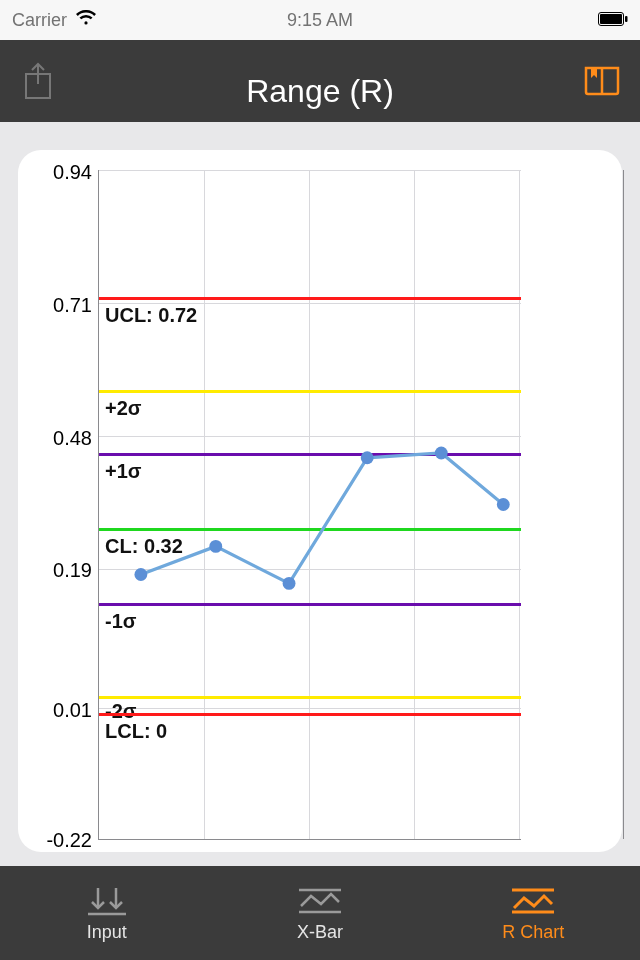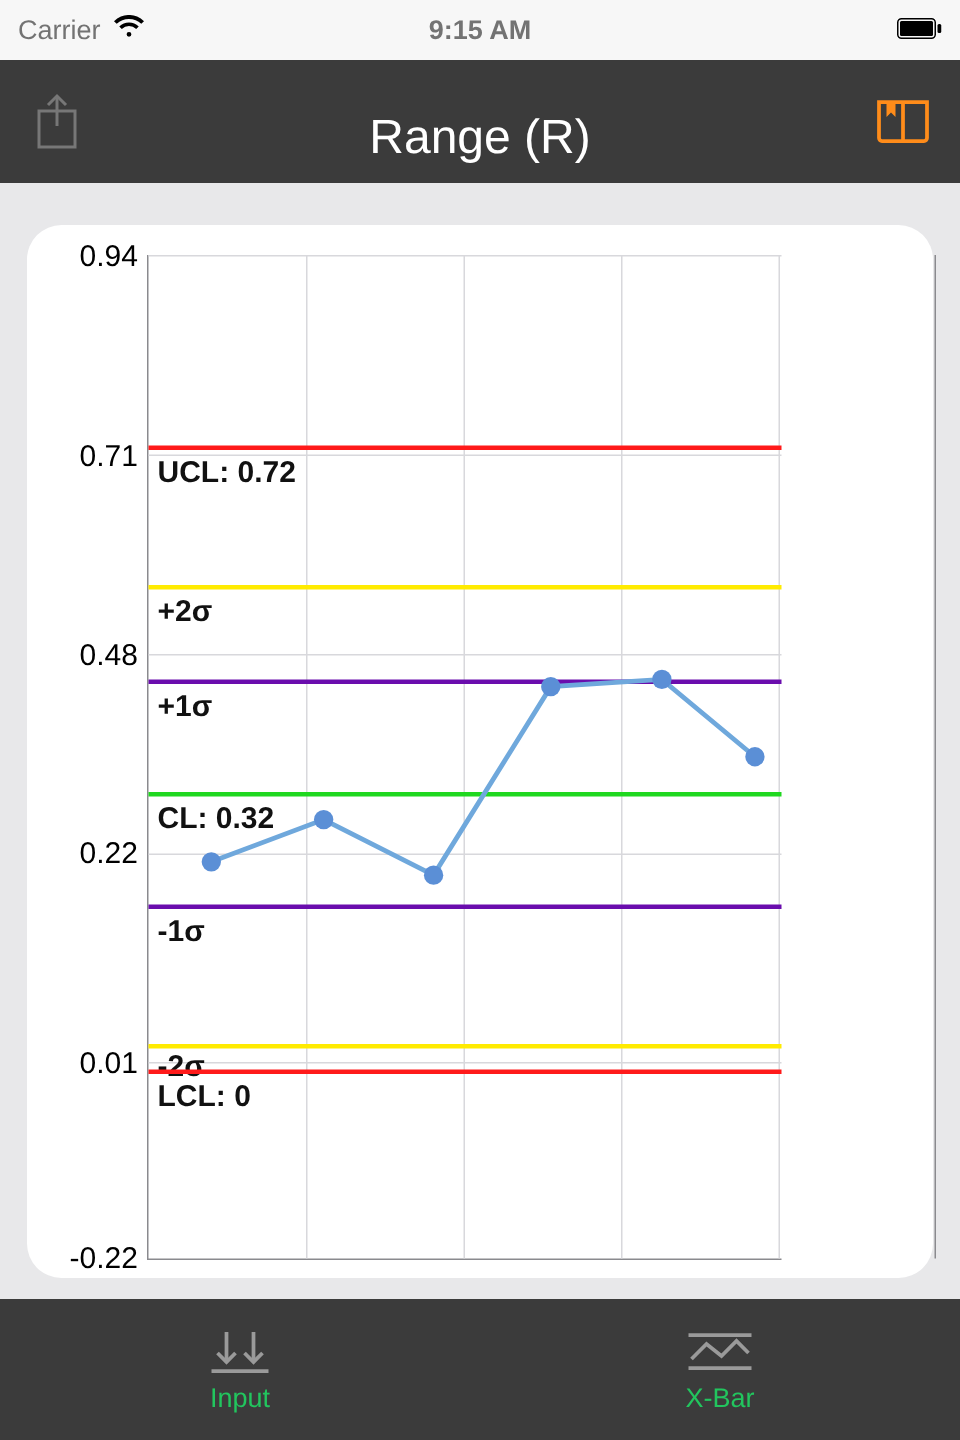--- a/index.html
+++ b/index.html
@@ -1,42 +1,42 @@
 <!DOCTYPE html>
 <html><head>
 <meta charset="utf-8">
 <style>
   * { box-sizing: border-box; margin: 0; padding: 0; }
   html, body { width: 640px; height: 960px; overflow: hidden; font-family: -apple-system, "Helvetica Neue", Arial, sans-serif; background: #e8e8ea; }
 
   
   .status-bar { height: 40px; background: #f7f7f7; display: flex; align-items: center; justify-content: space-between; padding: 0 12px; font-size: 18px; font-weight: 500; color: #737373; }
   .status-left, .status-right { display: flex; align-items: center; gap: 8px; }
-  .status-center { position: absolute; left: 50%; transform: translateX(-50%); font-weight: 700; }
+  .status-center { position: absolute; left: 50%; transform: translateX(-50%); font-weight: 400; }
   .wifi-icon, .battery-icon { display: inline-block; }
 
   
   .nav-bar { height: 82px; background: #3b3b3b; display: flex; align-items: center; justify-content: space-between; padding: 0 18px; }
   .nav-title { color: #fff; font-size: 32px; font-weight: 400; position: absolute; left: 50%; transform: translateX(-50%); margin-top: 20px; }
   .nav-icon { width: 40px; height: 40px; display: flex; align-items: center; justify-content: center; }
 
   
   .chart-wrap { position: absolute; top: 150px; left: 18px; width: 604px; height: 702px; background: #fff; border-radius: 23px; }
   .y-axis { position: absolute; left: 0; top: 0; width: 80px; height: 100%; }
   .y-tick { position: absolute; right: 6px; font-size: 20px; color: #000; transform: translateY(-50%); }
   .plot { position: absolute; left: 80px; top: 20px; width: 423px; height: 670px; border-left: 1.5px solid #8a8a8e; border-bottom: 1.5px solid #8a8a8e; }
   .grid-h { position: absolute; left: 0; width: 100%; border-top: 1px solid #d8d8dc; }
   .grid-v { position: absolute; top: 0; height: 100%; border-left: 1px solid #d8d8dc; }
   .limit-line { position: absolute; left: 0; width: 100%; height: 3px; }
   .limit-label { position: absolute; left: 6px; font-size: 20px; font-weight: 600; color: #111; }
   svg.series { position: absolute; left: 0; top: 0; width: 100%; height: 100%; overflow: visible; }
 
   
   .tab-bar { position: absolute; bottom: 0; left: 0; width: 100%; height: 94px; background: #3b3b3b; display: flex; }
-  .tab { flex: 1; display: flex; flex-direction: column; align-items: center; justify-content: center; gap: 4px; color: #22c55e; font-size: 18px; }
+  .tab { flex: 1; display: flex; flex-direction: column; align-items: center; justify-content: center; gap: 4px; color: #e5e5e5; font-size: 18px; }
   .tab.active { color: #ff8c1a; }
   .tab-icon { width: 46px; height: 34px; display: flex; align-items: center; justify-content: center; }
 </style>
 </head>
 <body>
 
 <div class="status-bar">
   <div class="status-left">
     <span>Carrier</span>
     <span class="wifi-icon">
@@ -73,21 +73,21 @@
       <path d="M9 2 v10 l-3-3 -3 3 V2" fill="#ff8c1a" stroke="none" transform="translate(4,0)"></path>
     </svg>
   </div>
 </div>
 
 <div class="chart-wrap">
   <div class="y-axis">
     <div class="y-tick" style="top:22px">0.94</div>
     <div class="y-tick" style="top:155px">0.71</div>
     <div class="y-tick" style="top:288px">0.48</div>
-    <div class="y-tick" style="top:420px">0.22</div>
+    <div class="y-tick" style="top:420px">0.19</div>
     <div class="y-tick" style="top:560px">0.01</div>
     <div class="y-tick" style="top:690px">-0.22</div>
   </div>
 
   <div class="plot">
 
     <div class="grid-h" style="top:0px"></div>
     <div class="grid-h" style="top:133px"></div>
     <div class="grid-h" style="top:266px"></div>
     <div class="grid-h" style="top:399px"></div>
@@ -150,13 +150,23 @@
   <div class="tab">
     <div class="tab-icon">
       <svg width="46" height="34" viewBox="0 0 46 34" fill="none" stroke="#9a9a9a" stroke-width="2.5">
         <line x1="2" y1="6" x2="44" y2="6"></line>
         <line x1="2" y1="28" x2="44" y2="28"></line>
         <polyline points="4,22 14,12 24,20 34,10 42,18"></polyline>
       </svg>
     </div>
     <span>X-Bar</span>
   </div>
+  <div class="tab active">
+    <div class="tab-icon">
+      <svg width="46" height="34" viewBox="0 0 46 34" fill="none" stroke="#ff8c1a" stroke-width="3">
+        <line x1="2" y1="6" x2="44" y2="6"></line>
+        <line x1="2" y1="28" x2="44" y2="28"></line>
+        <polyline points="4,24 14,14 24,22 34,12 42,20"></polyline>
+      </svg>
+    </div>
+    <span>R Chart</span>
+  </div>
 </div>
 
 </body></html>

